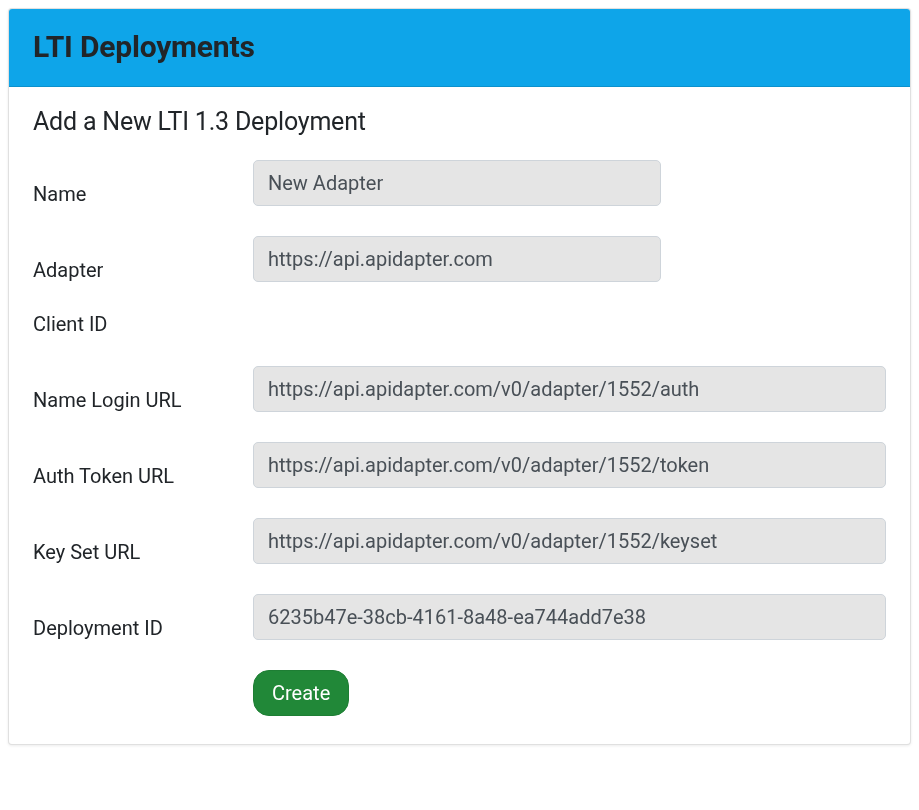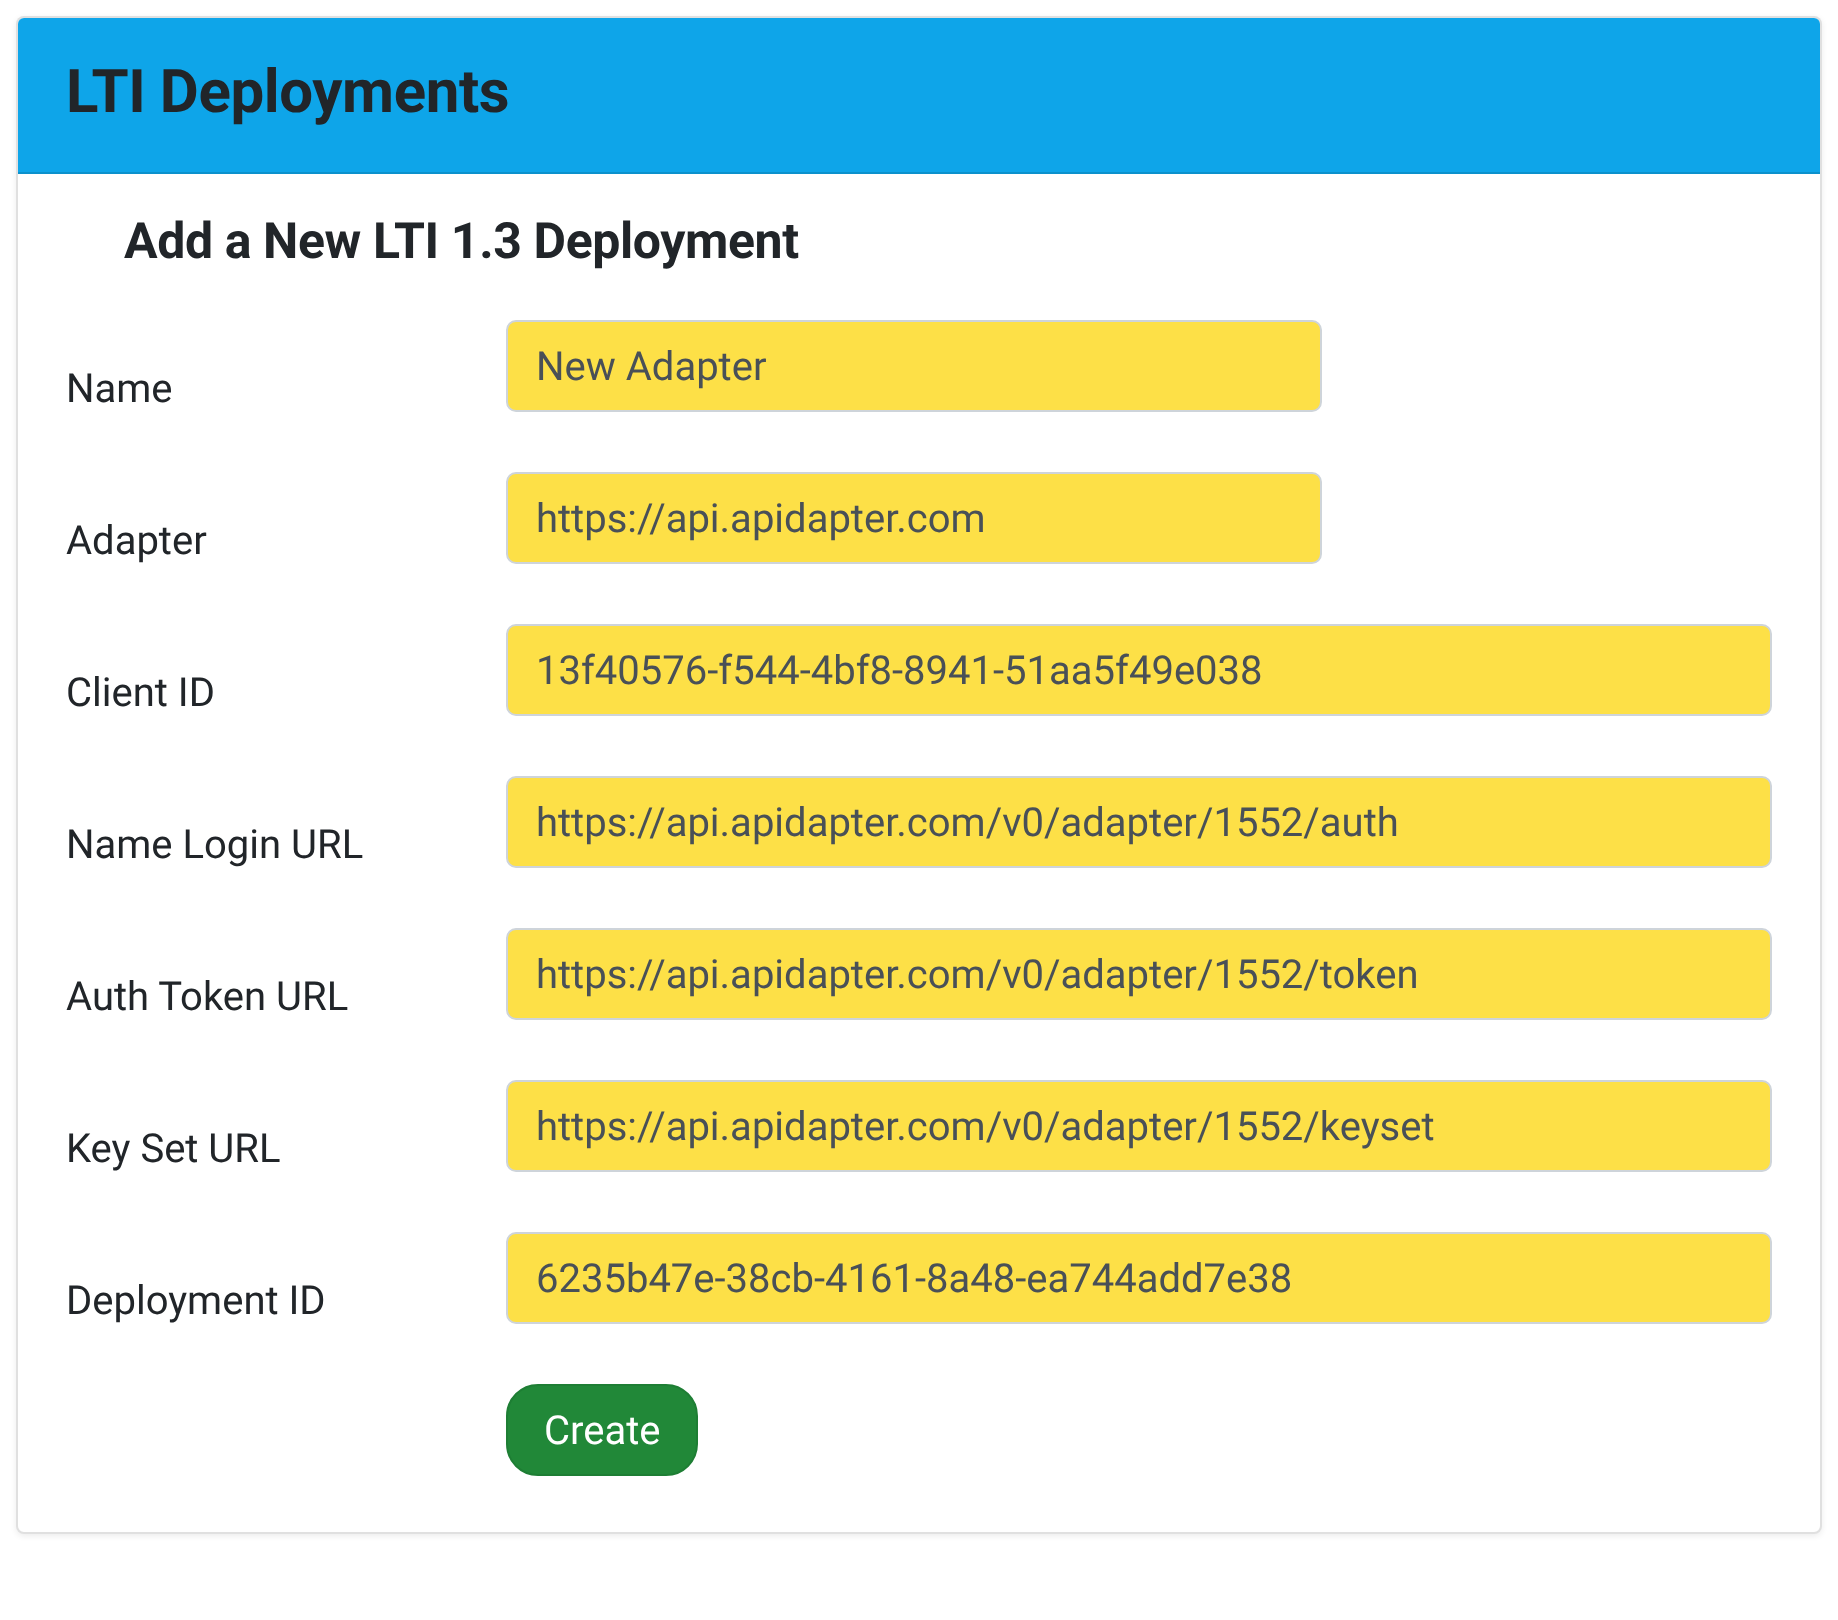--- a/index.html
+++ b/index.html
@@ -29,46 +29,45 @@
       font-size: 30px;
       font-weight: 700;
       color: #212529;
       letter-spacing: -0.2px;
     }
     .card-body {
       padding: 20px 24px 28px 24px;
     }
     .card-body h2 {
       font-size: 25px;
-      font-weight: 700;
+      font-weight: 400;
       color: #212529;
       margin-bottom: 24px;
       letter-spacing: -0.2px;
-      margin-left: 29px;
     }
     .form-row {
       display: flex;
       align-items: flex-end;
       margin-bottom: 30px;
     }
     .form-label {
       width: 220px;
       flex-shrink: 0;
       font-size: 20px;
       color: #212529;
       font-weight: 400;
     }
     .form-input {
       font-family: inherit;
       font-size: 20px;
       color: #495057;
       padding: 10px 14px;
       border: 1px solid #ced4da;
       border-radius: 5px;
-      background: #fde047;
+      background: #e5e5e5;
       width: 100%;
     }
     .form-input.narrow {
       max-width: 408px;
     }
     .form-actions {
       margin-left: 220px;
     }
     .btn-primary {
       font-family: inherit;
@@ -97,21 +96,20 @@
       <input type="text" class="form-input narrow" value="New Adapter" style="">
     </div>
 
     <div class="form-row">
       <label class="form-label">Adapter</label>
       <input type="text" class="form-input narrow" value="https://api.apidapter.com" style="">
     </div>
 
     <div class="form-row">
       <label class="form-label">Client ID</label>
-      <input type="text" class="form-input" value="13f40576-f544-4bf8-8941-51aa5f49e038" style="">
     </div>
 
     <div class="form-row">
       <label class="form-label">Name Login URL</label>
       <input type="text" class="form-input" value="https://api.apidapter.com/v0/adapter/1552/auth" style="">
     </div>
 
     <div class="form-row">
       <label class="form-label">Auth Token URL</label>
       <input type="text" class="form-input" value="https://api.apidapter.com/v0/adapter/1552/token" style="">

